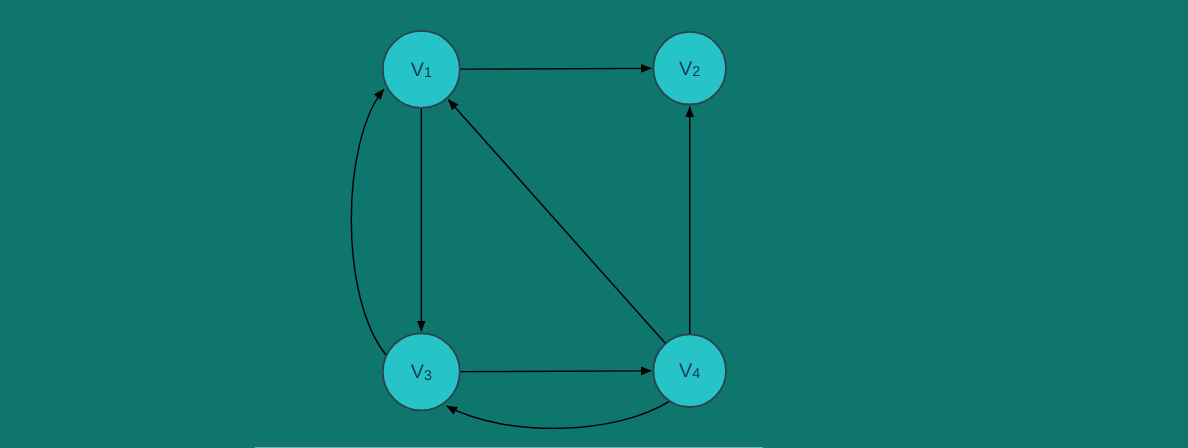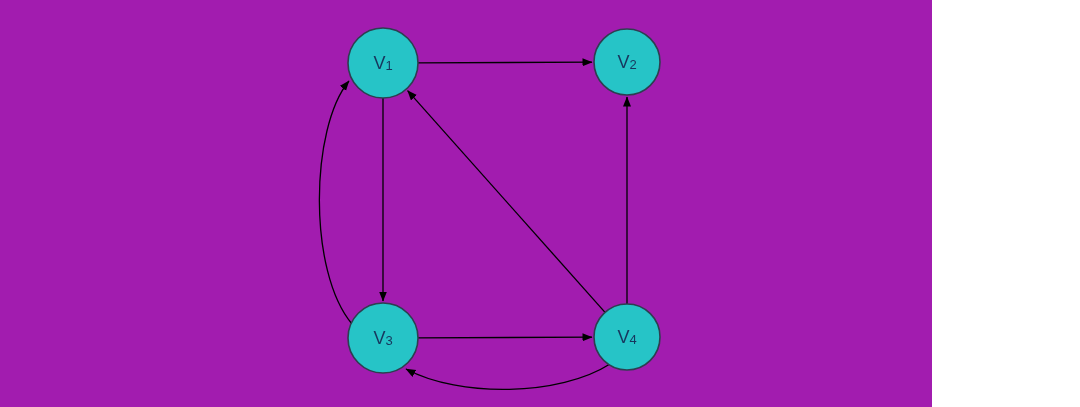--- a/index.html
+++ b/index.html
@@ -6,23 +6,23 @@
     margin: 0;
     padding: 0;
     background: #ffffff;
     width: 1080px;
     height: 407px;
     overflow: hidden;
     font-family: "Liberation Sans", sans-serif;
   }
   .canvas-wrap {
     position: relative;
-    width: 932px;
+    width: 1080px;
     height: 407px;
-    background: #a21caf;
+    background: #0f766e;
   }
   svg { display: block; }
   .node circle {
     stroke-width: 1.6px;
     cursor: pointer;
   }
   .node text {
     user-select: none;
     pointer-events: none;
   }

